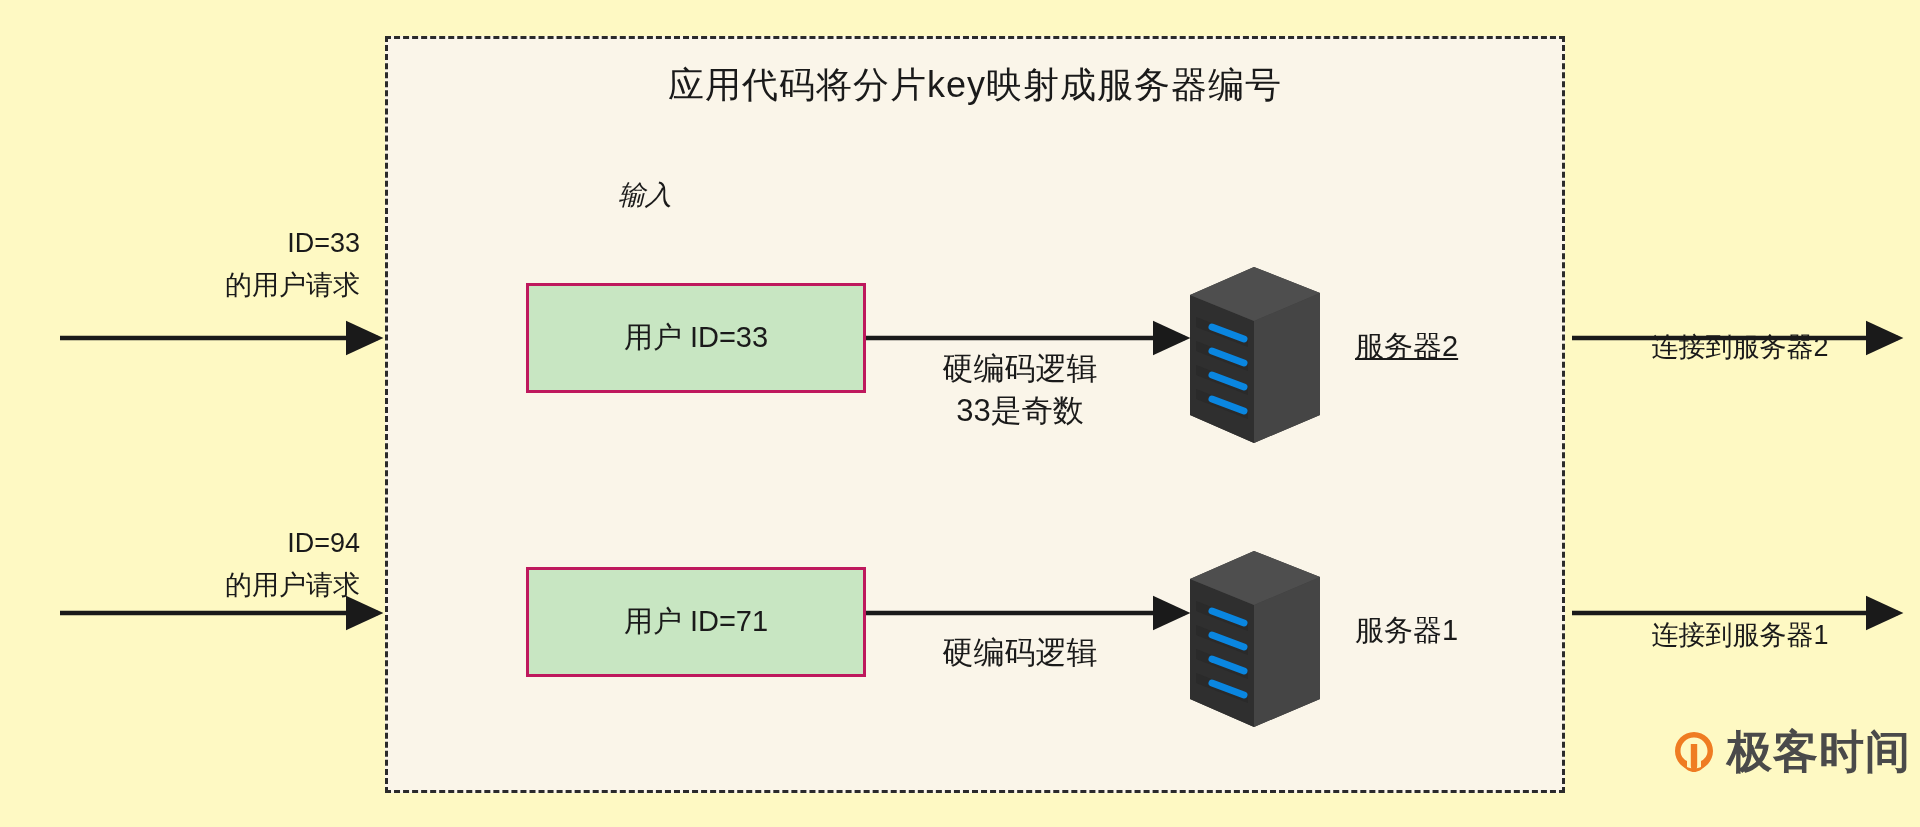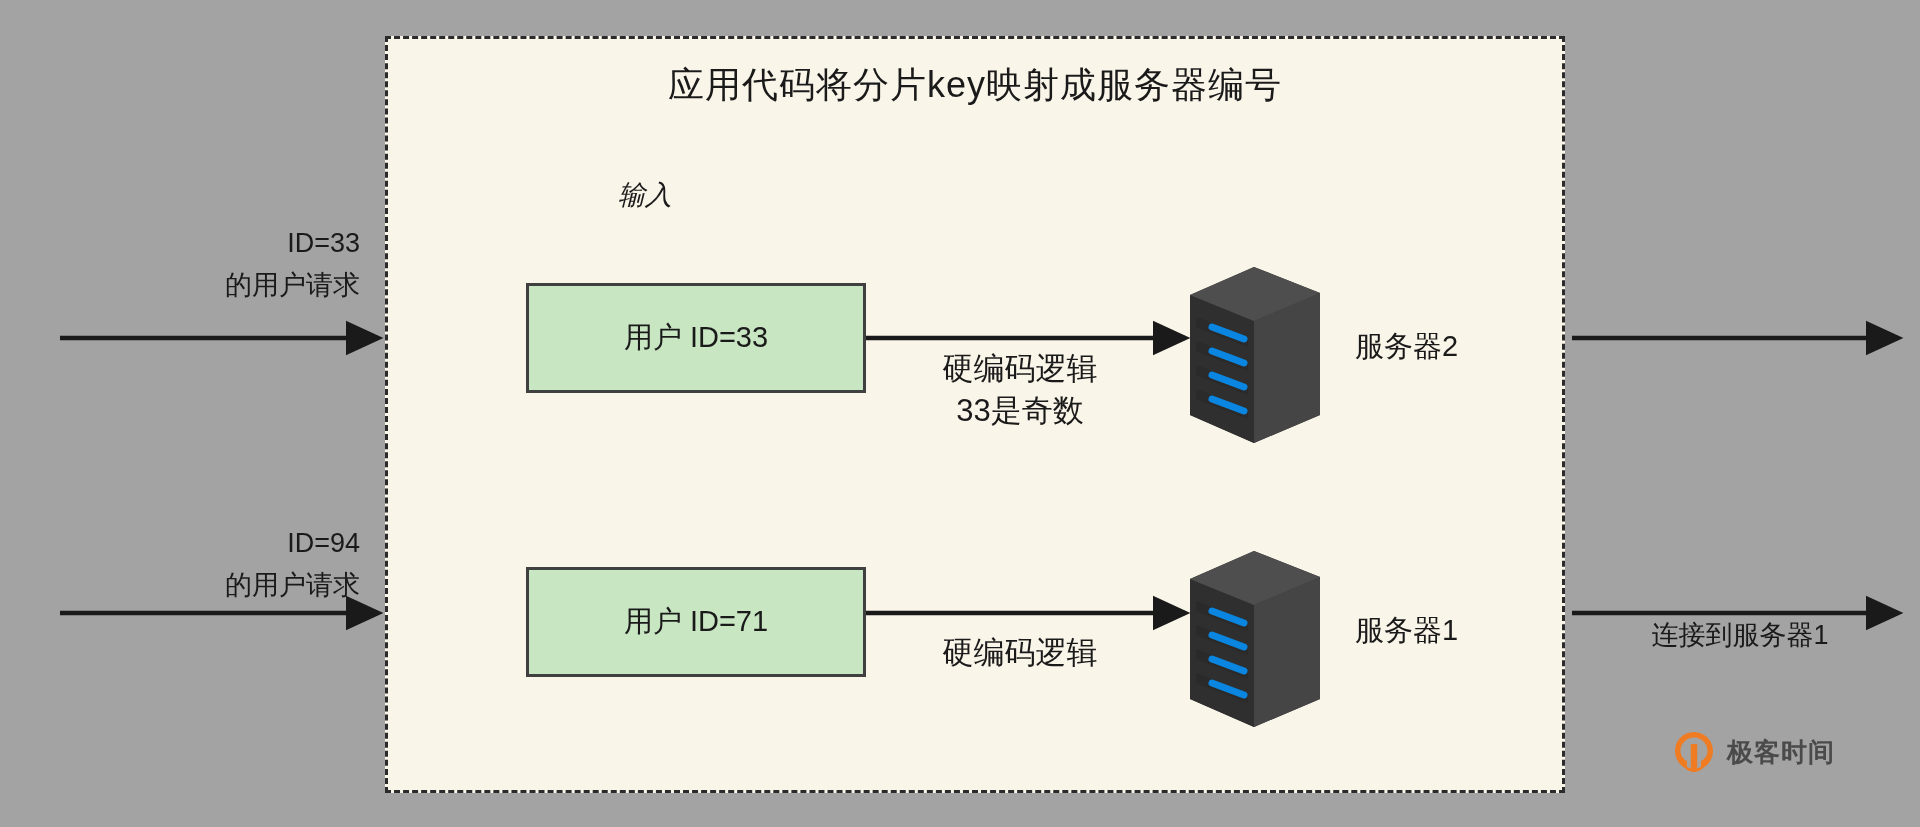--- a/index.html
+++ b/index.html
@@ -8,21 +8,21 @@
     background: #ffffff;
   }
   body {
     font-family: "Liberation Sans", "DejaVu Sans", sans-serif;
     color: #1a1a1a;
   }
   #canvas {
     position: relative;
     width: 1920px;
     height: 827px;
-    background: #a3a3a3;
+    background: #fef9c3;
     overflow: hidden;
   }
 
   
   .dashed-region {
     position: absolute;
     left: 385px;
     top: 36px;
     width: 1180px;
     height: 757px;
@@ -88,21 +88,21 @@
   .edge-label-1 { left: 870px; top: 348px; width: 300px; }
   .edge-label-2 { left: 870px; top: 632px; width: 300px; }
 
   
   .green-box {
     position: absolute;
     left: 526px;
     width: 340px;
     height: 110px;
     background: #c8e6c2;
-    border: 3px solid #404040;
+    border: 3px solid #be185d;
     box-sizing: border-box;
     display: flex;
     align-items: center;
     justify-content: center;
     font-size: 29px;
     color: #1a1a1a;
     white-space: nowrap;
   }
   .green-box-1 { top: 283px; }
   .green-box-2 { top: 567px; }
@@ -116,21 +116,21 @@
   .server-1 { left: 1182px; top: 265px; }
   .server-2 { left: 1182px; top: 549px; }
 
   .server-name {
     position: absolute;
     font-size: 29px;
     line-height: 36px;
     color: #1a1a1a;
     white-space: nowrap;
   }
-  .server-name-1 { left: 1355px; top: 328px; }
+  .server-name-1 { left: 1355px; top: 328px; text-decoration: underline; }
   .server-name-2 { left: 1355px; top: 612px; }
 
   
   #wires {
     position: absolute;
     left: 0; top: 0;
     width: 1920px;
     height: 827px;
     pointer-events: none;
   }
@@ -143,21 +143,21 @@
     display: flex;
     align-items: center;
     gap: 11px;
   }
   .logo-mark {
     width: 44px;
     height: 44px;
     flex: 0 0 44px;
   }
   .logo-text {
-    font-size: 26px;
+    font-size: 45px;
     line-height: 40px;
     font-weight: bold;
     color: #4a4a4a;
     letter-spacing: 1px;
     white-space: nowrap;
   }
 </style>
 </head>
 <body>
 
@@ -227,20 +227,21 @@
       <line x1="30" y1="62" x2="62" y2="74"></line>
       <line x1="30" y1="86" x2="62" y2="98"></line>
       <line x1="30" y1="110" x2="62" y2="122"></line>
       <line x1="30" y1="134" x2="62" y2="146"></line>
     </g>
   </svg>
 
   <div class="server-name server-name-1">服务器2</div>
   <div class="server-name server-name-2">服务器1</div>
 
+  <div class="right-label right-label-1">连接到服务器2</div>
   <div class="right-label right-label-2">连接到服务器1</div>
 
   <svg id="wires" viewBox="0 0 1920 827" xmlns="http://www.w3.org/2000/svg">
     <defs>
       <marker id="ah" markerWidth="9" markerHeight="9" refX="7.2" refY="4.5" orient="auto" markerUnits="strokeWidth">
         <path d="M0,0.6 L8.4,4.5 L0,8.4 z" fill="#1a1a1a"></path>
       </marker>
     </defs>
     <g stroke="#1a1a1a" stroke-width="4.5" fill="none" marker-end="url(#ah)">
       <line x1="60" y1="338" x2="378" y2="338"></line>

